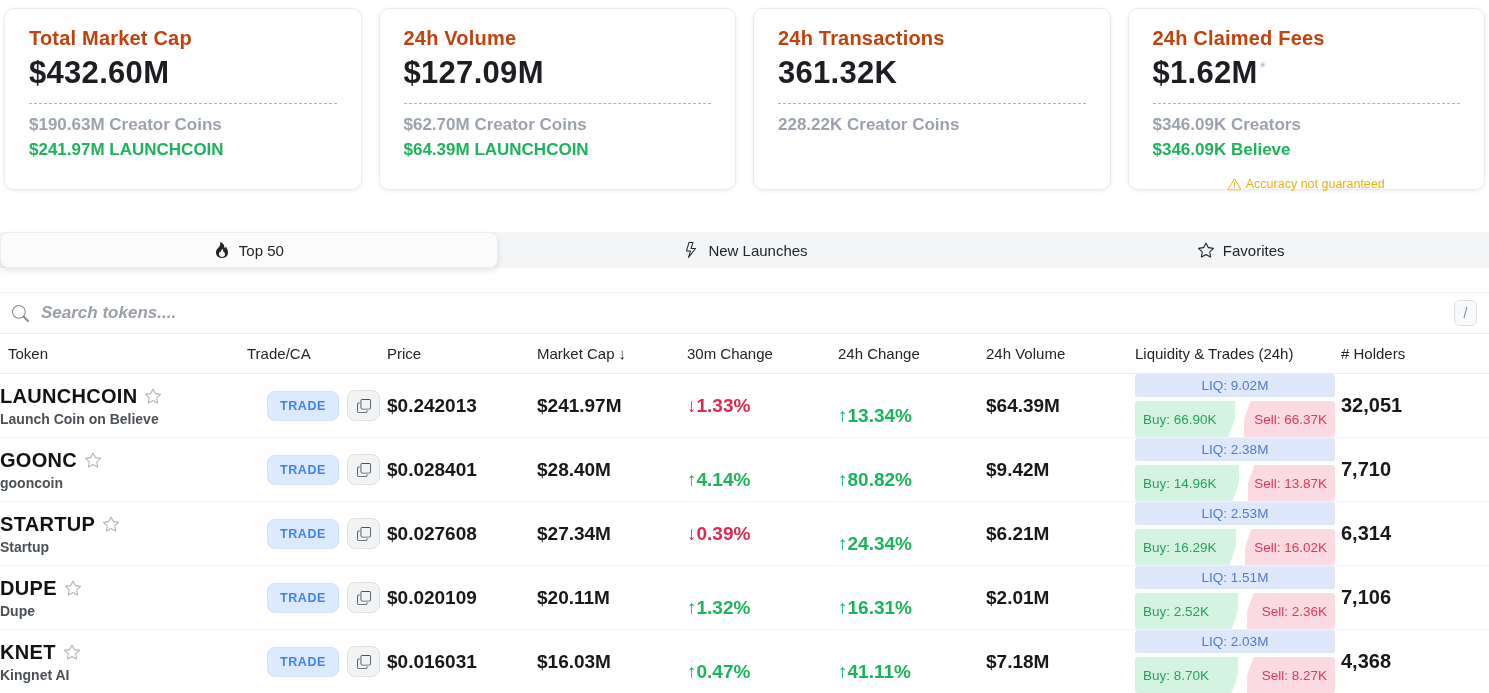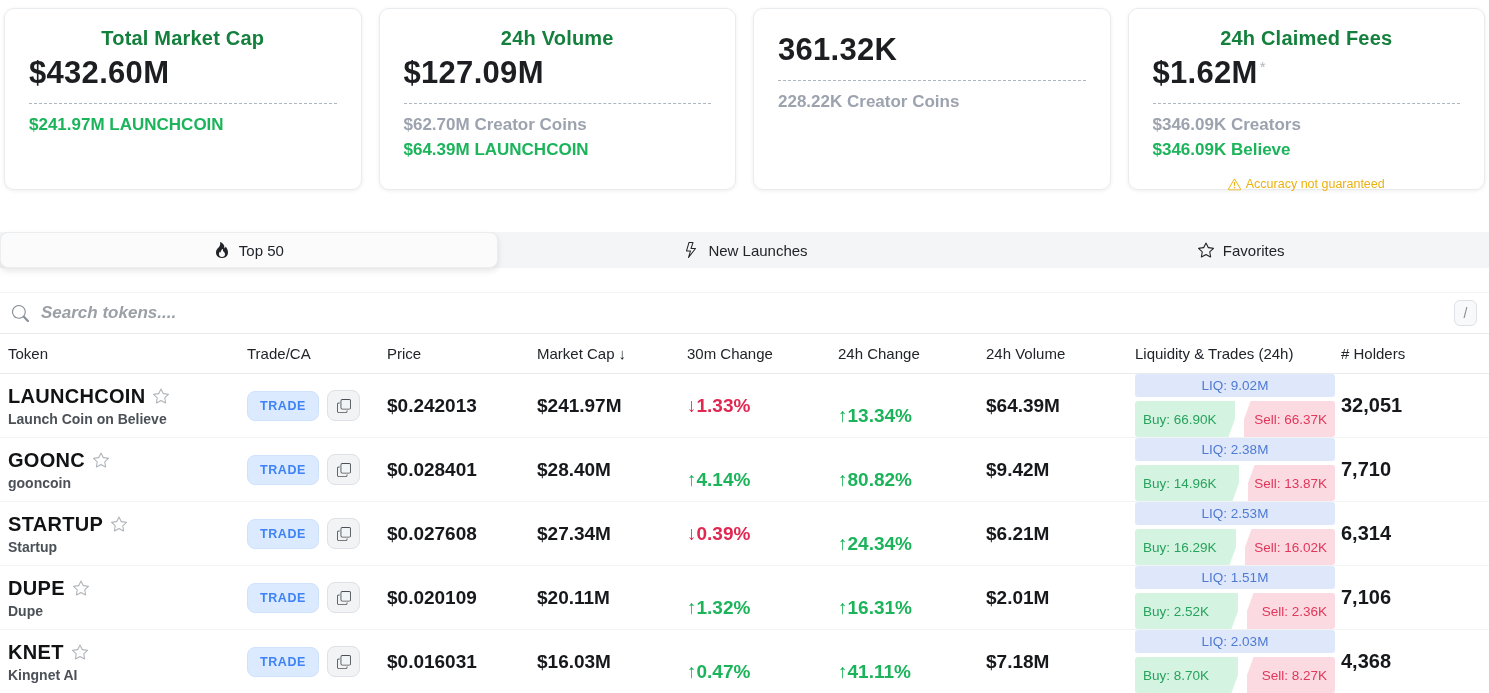--- a/index.html
+++ b/index.html
@@ -11,21 +11,21 @@
     --green:#1cb45b; --red:#e02852; --trade-blue:#3d83f6; --liq-blue:#4f7ad2; --amber:#edb10e;
   }
   
   .cards { display:flex; gap:17px; padding:8px 4px 0 4px; }
   .card {
     flex:1; height:182px; background:#fff;
     border:1px solid #e9ecef; border-radius:10px;
     box-shadow:0 1px 4px rgba(0,0,0,.07);
     padding:18px 24px 10px 24px;
   }
-  .card-title { font-size:20px; font-weight:700; color:#15803d; letter-spacing:.2px;text-align:center; }
+  .card-title { font-size:20px; font-weight:700; color:#c2410c; letter-spacing:.2px; }
   .card-value { font-size:31px; font-weight:700; color:#1c1e21; margin-top:5px; letter-spacing:.3px; }
   .card-value sup { font-size:15px; color:#adb5bd; font-weight:400; margin-left:2px; }
   .card-divider { border-top:1px dashed #adb5bd; margin:12px 0 11px 0; }
   .card-gray { font-size:17px; font-weight:700; color:#9ca3af; margin-bottom:5px; }
   .card-green { font-size:17px; font-weight:700; color:var(--green); }
   .card-warning { display:flex; align-items:center; justify-content:center; gap:5px;
     color:var(--amber); font-size:12.5px; margin-top:17px; }
   .card-warning svg { width:13px; height:13px; }
   
   .tabs { display:flex; background:#f4f5f6; height:36px; margin-top:42px; }
@@ -44,30 +44,30 @@
   .search-input::placeholder { color:#9aa0a6; font-style:italic; font-weight:700; }
   .kbd { width:23px; height:26px; border:1px solid #dee2e6; background:#f8f9fa; border-radius:6px;
     color:#868e96; font-size:14px; display:flex; align-items:center; justify-content:center; }
   
   .grid { display:grid; grid-template-columns:247px 140px 150px 150px 151px 148px 149px 206px 1fr; align-items:center; }
   .thead { height:40px; border-bottom:1px solid #e9ecef; font-size:15px; color:#212529; }
   .th { padding-left:0; cursor:pointer; }
   .th:first-child { padding-left:8px; }
   .sort { margin-left:4px; }
   .row { height:64px; border-bottom:1px solid #f1f3f5; }
-  .token-cell { padding-left:8px; }
+  .token-cell { }
   .ticker-line { display:flex; align-items:center; gap:8px; }
   .ticker { font-size:20px; font-weight:700; color:#101214; letter-spacing:.3px; }
   .row-star { display:flex; color:#b0b5bb; cursor:pointer; }
   .row-star svg { width:16px; height:16px; }
   .token-name { font-size:14px; font-weight:700; color:#4b5157; margin-top:3px; }
   .trade-cell { display:flex; align-items:center; gap:8px; }
   .trade-btn { background:#dbeafe; border:1px solid #cfe2fc; color:var(--trade-blue);
     font-family:"Liberation Sans",sans-serif; font-size:12.5px; font-weight:600; letter-spacing:.6px;
-    border-radius:8px; padding:7px 12px; cursor:pointer; }
+    border-radius:8px; padding:7px 12px; cursor:pointer;margin-left:20px; }
   .copy-btn { background:#f1f3f5; border:1px solid #dee2e6; border-radius:8px; width:33px; height:31px;
     display:flex; align-items:center; justify-content:center; color:#495057; cursor:pointer; }
   .copy-btn svg { width:14px; height:14px; }
   .num { font-size:19px; font-weight:700; color:#16181b; }
   .change.up { color:var(--green);margin-top:20px; }
   .change.down { color:var(--red); }
   .liq-cell { width:200px; }
   .liq-bar { height:23px; line-height:23px; background:#dfe8fb; color:var(--liq-blue);
     font-size:13.5px; text-align:center; border-radius:3px; }
   .bs-bar { display:flex; height:36px; margin-top:4px; border-radius:3px; overflow:hidden; font-size:13.5px; }
@@ -78,32 +78,34 @@
   .holders { font-size:20px; }
 </style>
 </head>
 <body style="--green: #1cb45b; --red: #e02852; --trade-blue: #3d83f6; --liq-blue: #4f7ad2; --amber: #edb10e;">
 
 <div class="cards">
   <div class="card">
     <div class="card-title">Total Market Cap</div>
     <div class="card-value"><span>$432.60M</span><sup></sup></div>
     <div class="card-divider"></div>
+    <div class="card-gray">$190.63M Creator Coins</div>
     <div class="card-green">$241.97M LAUNCHCOIN</div>
 
   </div>
   <div class="card">
     <div class="card-title">24h Volume</div>
     <div class="card-value"><span>$127.09M</span><sup></sup></div>
     <div class="card-divider"></div>
     <div class="card-gray">$62.70M Creator Coins</div>
     <div class="card-green">$64.39M LAUNCHCOIN</div>
 
   </div>
   <div class="card">
+    <div class="card-title">24h Transactions</div>
     <div class="card-value"><span>361.32K</span><sup></sup></div>
     <div class="card-divider"></div>
     <div class="card-gray">228.22K Creator Coins</div>
 
   </div>
   <div class="card">
     <div class="card-title">24h Claimed Fees</div>
     <div class="card-value"><span>$1.62M</span><sup>*</sup></div>
     <div class="card-divider"></div>
     <div class="card-gray">$346.09K Creators</div>

